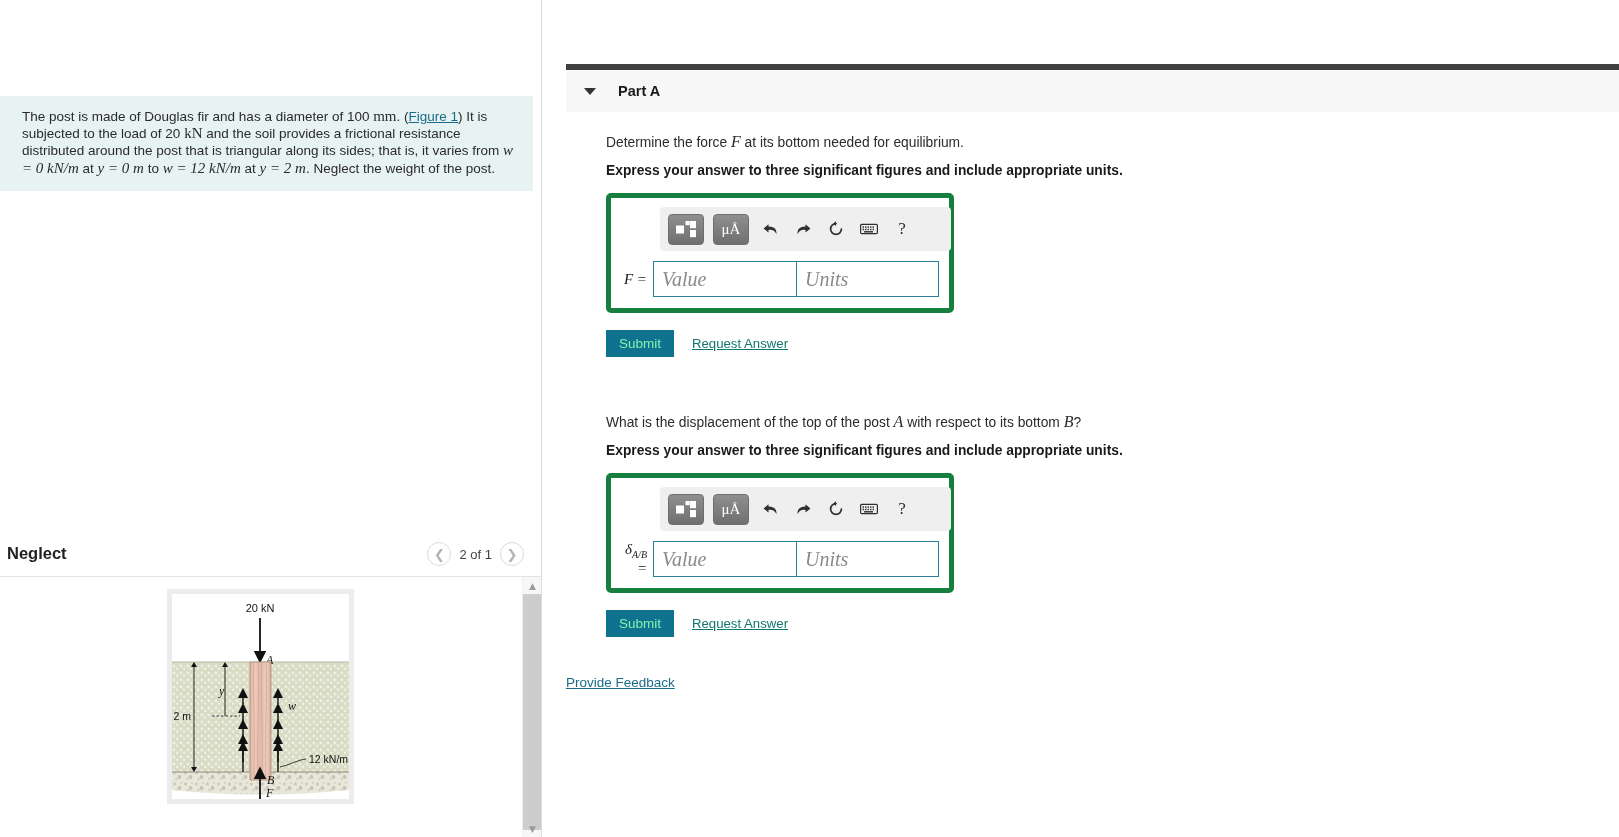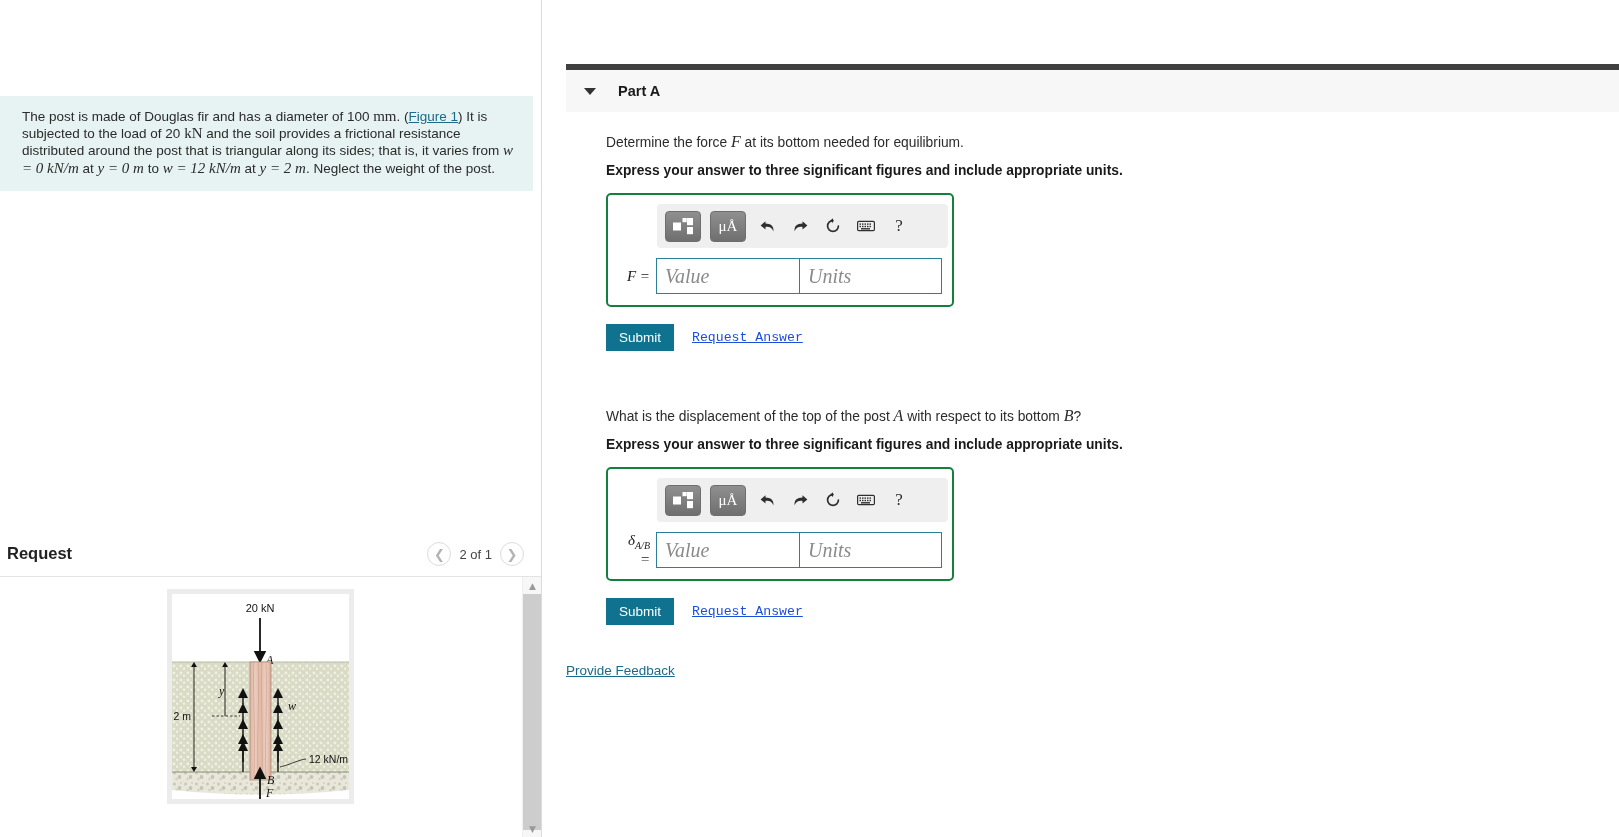--- a/index.html
+++ b/index.html
@@ -103,21 +103,21 @@
     font-size: 13.8px; color: #2b2b2b; padding-top: 21px;
     font-family: "Liberation Sans", sans-serif;
   }
   .question .mi { font-family: "Liberation Serif", serif; font-style: italic; font-size: 16px; }
   .instruction {
     font-size: 13.8px; font-weight: bold; color: #1a1a1a; padding-top: 12px;
   }
 
   
   .answer-box {
-    margin-top: 15px; width: 348px; border: 2px solid #15803d; border-radius: 5px;
+    margin-top: 15px; width: 348px; border: 5px solid #15803d; border-radius: 5px;
     background: #fff; padding: 9px 10px 11px 10px;
   }
   .mathbar {
     margin-left: 39px; width: 291px; height: 44px;
     background: #efefef; border-radius: 4px;
     display: flex; align-items: center; gap: 9px; padding-left: 8px;
   }
   .mbtn {
     width: 36px; height: 31px; border-radius: 4px;
     border: 1px solid #6e6e6e;
@@ -145,46 +145,46 @@
     height: 36px; border: 1px solid #2c7f99; background: #fff;
     font-family: Liberation Serif, serif; font-style: italic; font-size: 20px;
     color: #8a8a8a; padding: 0 8px; outline: none;
   }
   .finput::placeholder { color: #8a8a8a; opacity: 1; }
   .finput.value { width: 143px; border-right-width: 0; }
   .finput.units { width: 143px; }
 
   .action-row { display: flex; align-items: center; margin-top: 17px; }
   .submit-btn {
-    background: #0f7390; color: #ffffff; border: none;
+    background: #0f7390; color: #86efac; border: none;
     width: 68px; height: 27px; font-size: 13.5px;
     font-family: "Liberation Sans", sans-serif; cursor: pointer;
   }
   .request-link {
-    margin-left: 18px; font-size: 13.2px; color: #1d4ed8;
-    text-decoration: underline; cursor: pointer; font-family: Liberation Mono, monospace;
+    margin-left: 18px; font-size: 13.2px; color: #0f766e;
+    text-decoration: underline; cursor: pointer;
   }
   .feedback-link {
     margin-left: 24px; margin-top: 38px; display: inline-block;
     font-size: 13.5px; color: #1a6b8a; text-decoration: underline; cursor: pointer;
   }
 </style>
 </head>
 <body>
 
 <div class="page">
 
   <div class="left-pane">
 
     <div class="problem-box">
       <span>The post is made of Douglas fir and has a diameter of 100 </span><span class="mathr">mm</span><span>. (</span><span class="figlink">Figure 1</span><span>) It is subjected to the load of 20 </span><span class="mathr">kN</span><span> and the soil provides a frictional resistance distributed around the post that is triangular along its sides; that is, it varies from </span><span class="mathi">w = 0 kN/m</span><span> at </span><span class="mathi">y = 0 m</span><span> to </span><span class="mathi">w = 12 kN/m</span><span> at </span><span class="mathi">y = 2 m</span><span>. Neglect the weight of the post.</span>
     </div>
 
     <div class="figure-header">
-      <div class="figure-title">Request</div>
+      <div class="figure-title">Neglect</div>
       <div class="fig-nav">
         <div class="nav-circle">❮</div>
         <div class="fig-count">2 of 1</div>
         <div class="nav-circle">❯</div>
       </div>
     </div>
     <div class="figure-hr"></div>
 
     <div class="figure-body">
 

